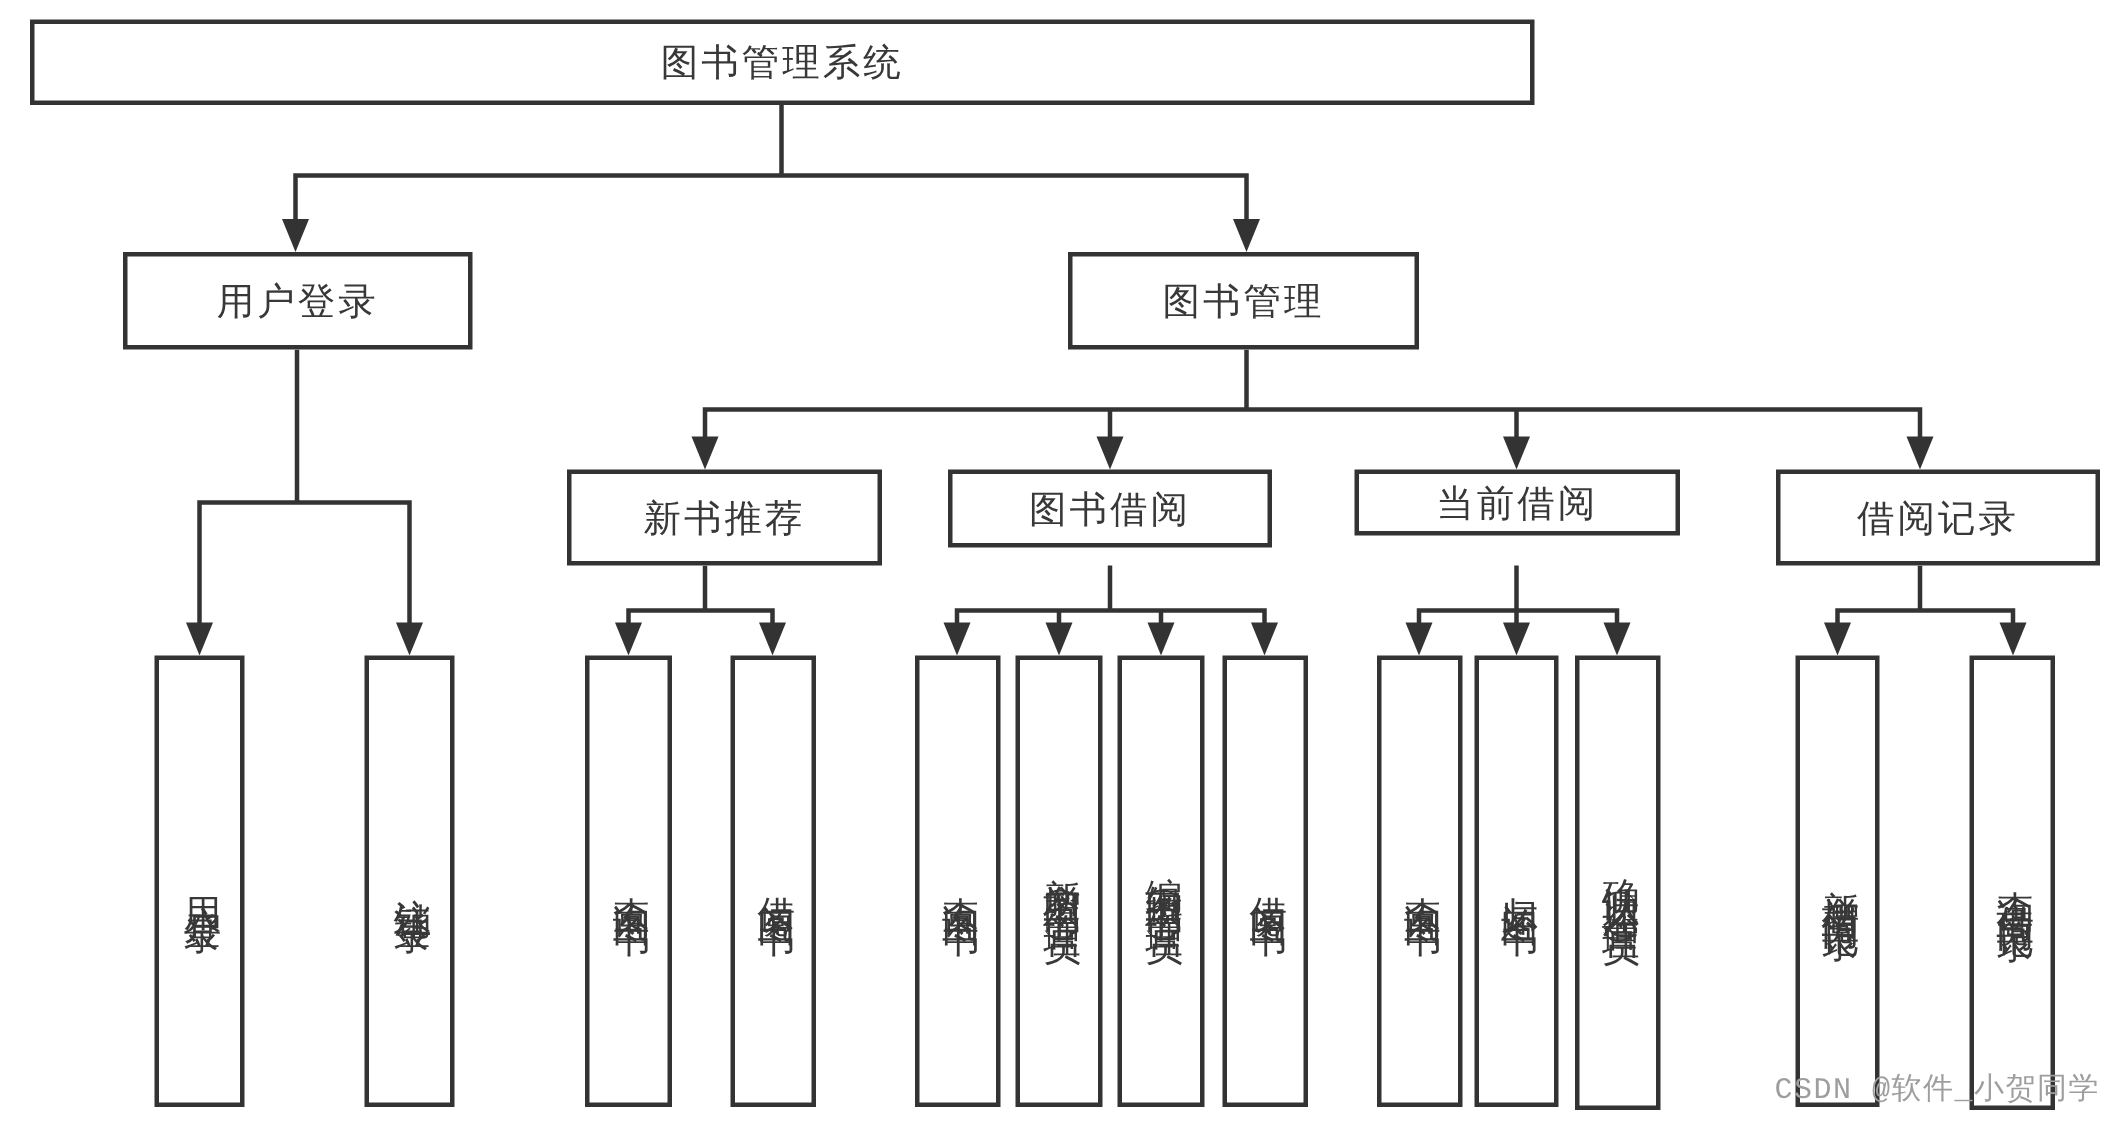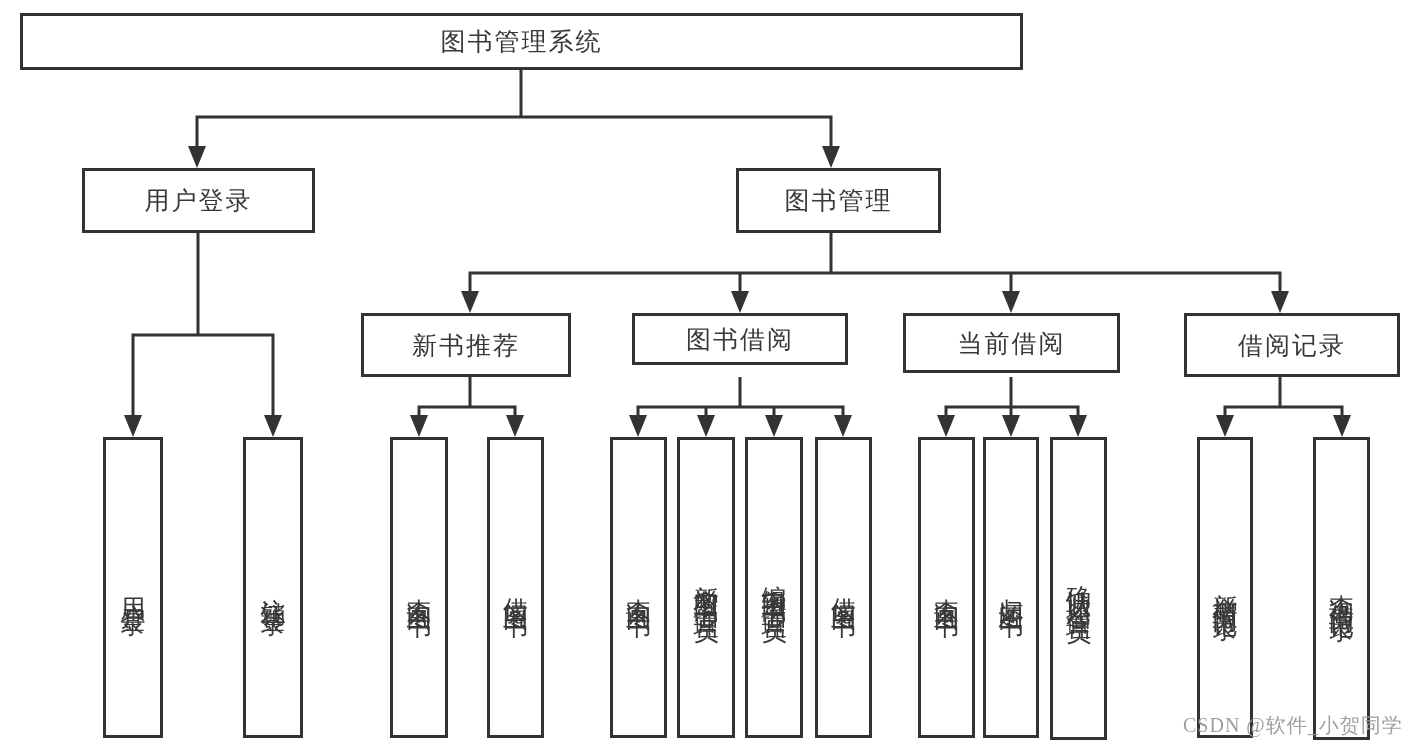--- a/index.html
+++ b/index.html
@@ -5,21 +5,21 @@
   :root{
     --line:#333333;
     --text:#383838;
     --box-background:#ffffff;
     --page-background:#ffffff;
     --watermark:#9e9e9e;
   }
   html,body{margin:0;padding:0;background:var(--page-background);}
   .canvas{
     position:relative;width:1405px;height:747px;background:var(--page-background);
-    font-family:Liberation Serif, serif;color:var(--text);overflow:hidden;text-align:right;
+    font-family:Liberation Mono, monospace;color:var(--text);overflow:hidden;text-align:right;
   }
   .wires{position:absolute;left:0;top:0;width:1405px;height:747px;color:var(--line);}
   .wires path{stroke:currentColor;stroke-width:3;fill:none;}
   .wires polygon{fill:currentColor;stroke:none;}
   .node{
     position:absolute;box-sizing:border-box;border:3px solid var(--line);
     background:var(--box-background);display:flex;align-items:center;justify-content:center;
     font-size:25px;letter-spacing:2px;color:var(--text);z-index:1;
   }
   .leaf{
@@ -76,27 +76,27 @@
       <path d="M1280 377 L1280 407 M1223.5 407 L1343.5 407 M1225 407 L1225 419 M1342 407 L1342 419"></path>
       <polygon points="1216,415 1234,415 1225,437"></polygon>
       <polygon points="1333,415 1351,415 1342,437"></polygon>
     </g>
   </svg>
 
   <div class="node" style="left:20px;top:13px;width:1003px;height:57px;">图书管理系统</div>
 
   <div class="node" style="left:82px;top:168px;width:233px;height:65px;">用户登录</div>
 
-  <div class="node" style="left:712px;top:168px;width:205px;height:65px;margin-left:24px;">图书管理</div>
+  <div class="node" style="left:712px;top:168px;width:234px;height:65px;">图书管理</div>
 
-  <div class="node" style="left:361px;top:313px;width:210px;height:64px;">新书推荐</div>
+  <div class="node" style="left:378px;top:313px;width:210px;height:64px;">新书推荐</div>
 
   <div class="node" style="left:632px;top:313px;width:216px;height:52px;">图书借阅</div>
 
-  <div class="node" style="left:903px;top:313px;width:217px;height:60px;">当前借阅</div>
+  <div class="node" style="left:903px;top:313px;width:217px;height:44px;">当前借阅</div>
 
   <div class="node" style="left:1172px;top:313px;width:216px;height:64px;margin-left:12px;">借阅记录</div>
 
   <div class="node leaf" style="left:103px;top:437px;width:60px;height:301px;">用户登录</div>
 
   <div class="node leaf" style="left:243px;top:437px;width:60px;height:301px;">注销登录</div>
 
   <div class="node leaf" style="left:390px;top:437px;width:58px;height:301px;">查询图书</div>
 
   <div class="node leaf" style="left:487px;top:437px;width:57px;height:301px;">借阅图书</div>

